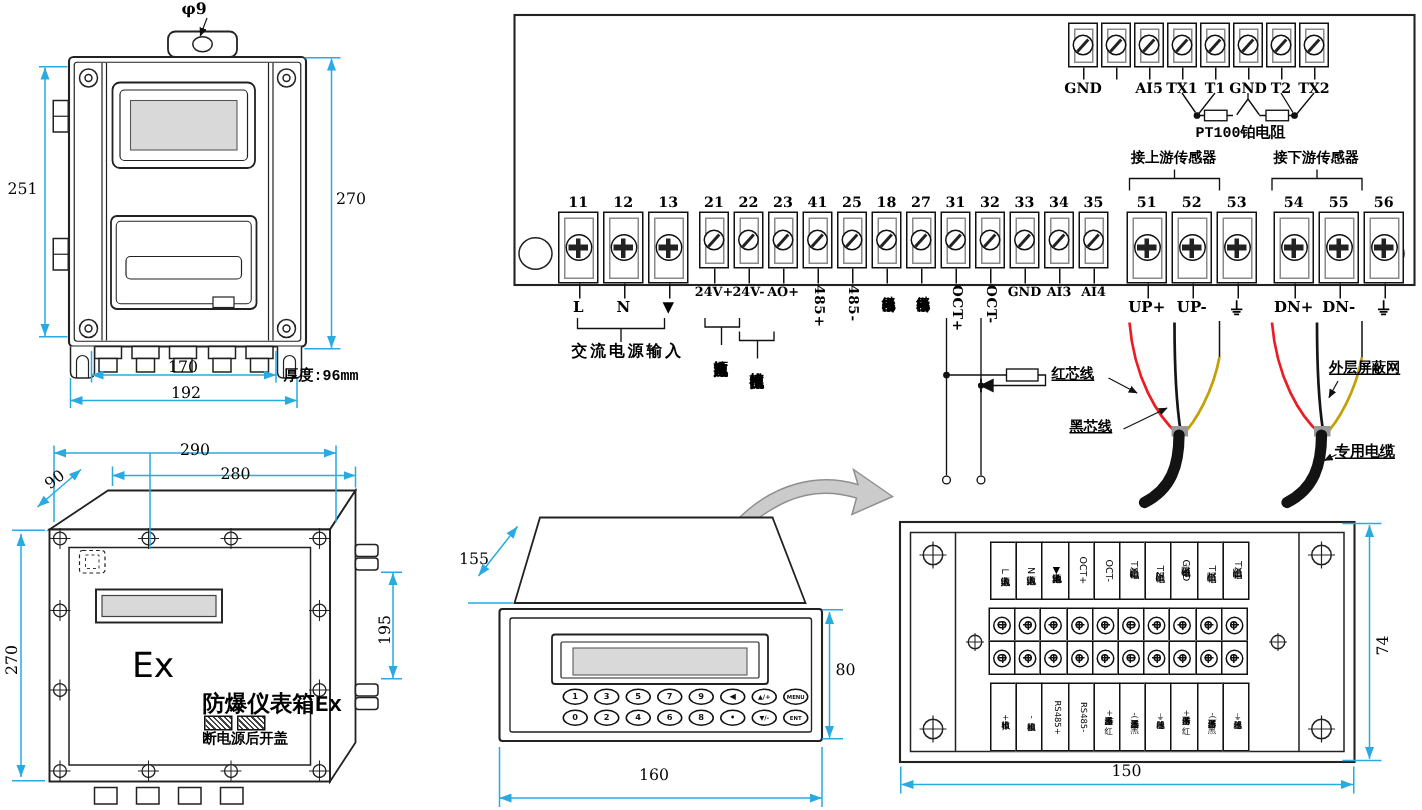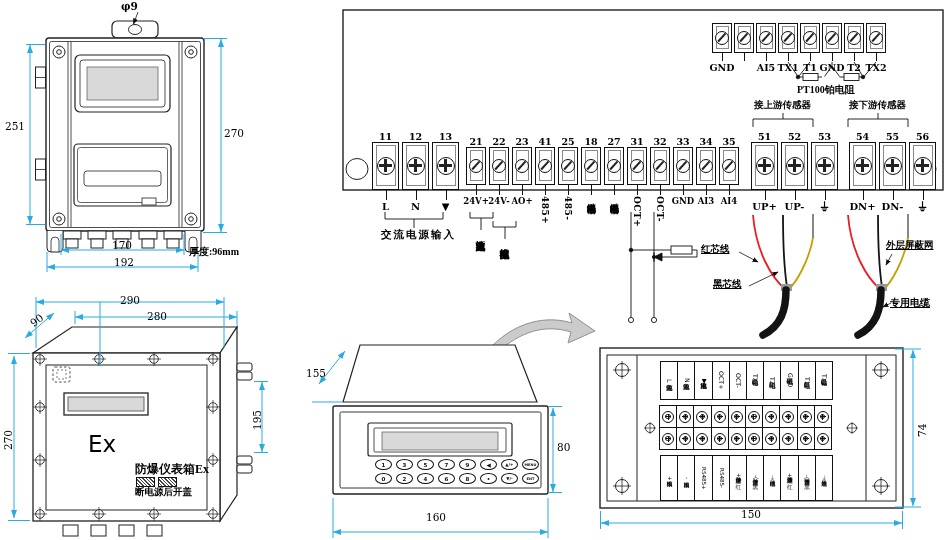--- a/index.html
+++ b/index.html
@@ -3,27 +3,27 @@
 <meta charset="utf-8">
 <style>
   html,body{margin:0;padding:0;background:#fff}
   #canvas{position:relative;width:948px;height:540px;background:#fff;overflow:hidden;
           font-family:"DejaVu Sans",sans-serif;color:#000}
   .grp{position:absolute}
   .grp svg{position:absolute;left:0;top:0;overflow:visible}
   .lbl{position:absolute;white-space:nowrap;line-height:1;color:#000}
   .dimt{font:10.5px "DejaVu Serif",serif}
   .b{font-weight:bold}
-  .cjk{font-family:Liberation Serif, serif}
+  .cjk{font-family:Liberation Mono, monospace}
   .vtext{writing-mode:vertical-rl;text-orientation:mixed}
   .rot90{transform:rotate(-90deg);transform-origin:0 0}
   .und{text-decoration:underline}
 
   
-  .trow{position:absolute;display:flex;align-items:center}
+  .trow{position:absolute;display:flex;align-items:flex-start}
   .term{position:relative;display:flex;flex-direction:column;align-items:center;margin-right:3px}
   .term::after{content:"";position:absolute;top:100%;left:50%;width:1px;height:10px;background:#111}
   .tnum{height:13px;display:flex;align-items:flex-end;font:bold 9.5px "DejaVu Serif",serif}
   .tbody{position:relative;box-sizing:border-box;border:1.6px solid #111;background:#fff;
          display:flex;align-items:center;justify-content:center}
   .tbody::before{content:"";position:absolute;inset:2.5px;border:1px solid #8a8a8a}
   .screw{position:relative;z-index:1;box-sizing:border-box;border:1.3px solid #111;border-radius:50%;background:#fff}
   .term.big .tbody{width:27px;height:48px}
   .term.big .screw{width:18px;height:18px}
   .term.small .tbody{width:20px;height:38px}
@@ -210,21 +210,21 @@
         <path d="M254,91.5 H268 M254,162.5 H268"></path>
         <line x1="262" y1="92" x2="262" y2="162" marker-start="url(#mS)" marker-end="url(#mE)"></line>
       </g>
     </svg>
     <span class="lbl dimt" style="left:120px;top:4px">290</span>
     <span class="lbl dimt" style="left:147px;top:20px">280</span>
     <span class="lbl dimt" style="left:30px;top:24px;transform:rotate(-37deg)">90</span>
     <span class="lbl dimt rot90" style="left:2px;top:160px">270</span>
     <span class="lbl dimt rot90" style="left:251px;top:140px">195</span>
     <span class="lbl" style="left:88px;top:143px;font-size:23px">Ex</span>
-    <span class="lbl cjk b" style="left:135px;top:173px;font-size:12px">防爆仪表箱Ex</span>
+    <span class="lbl cjk b" style="left:135px;top:173px;font-size:15px">防爆仪表箱Ex</span>
     <span class="hatch" style="left:136px;top:187px;width:17px;height:8px"></span>
     <span class="hatch" style="left:158px;top:187px;width:17px;height:8px"></span>
     <span class="lbl cjk b" style="left:135px;top:198px;font-size:9.5px">断电源后开盖</span>
   </div>
 
   <div class="grp" style="left:335px;top:0;width:613px;height:345px">
     <svg width="613" height="345" viewBox="0 0 613 345">
       <rect x="8" y="10" width="600" height="180" fill="#fff" stroke="#222" stroke-width="1.4"></rect>
       <ellipse cx="22" cy="169" rx="11" ry="10.5" fill="#fff" stroke="#222" stroke-width="1"></ellipse>
       <ellipse cx="590" cy="169" rx="11" ry="10.5" fill="#fff" stroke="#222" stroke-width="1"></ellipse>

